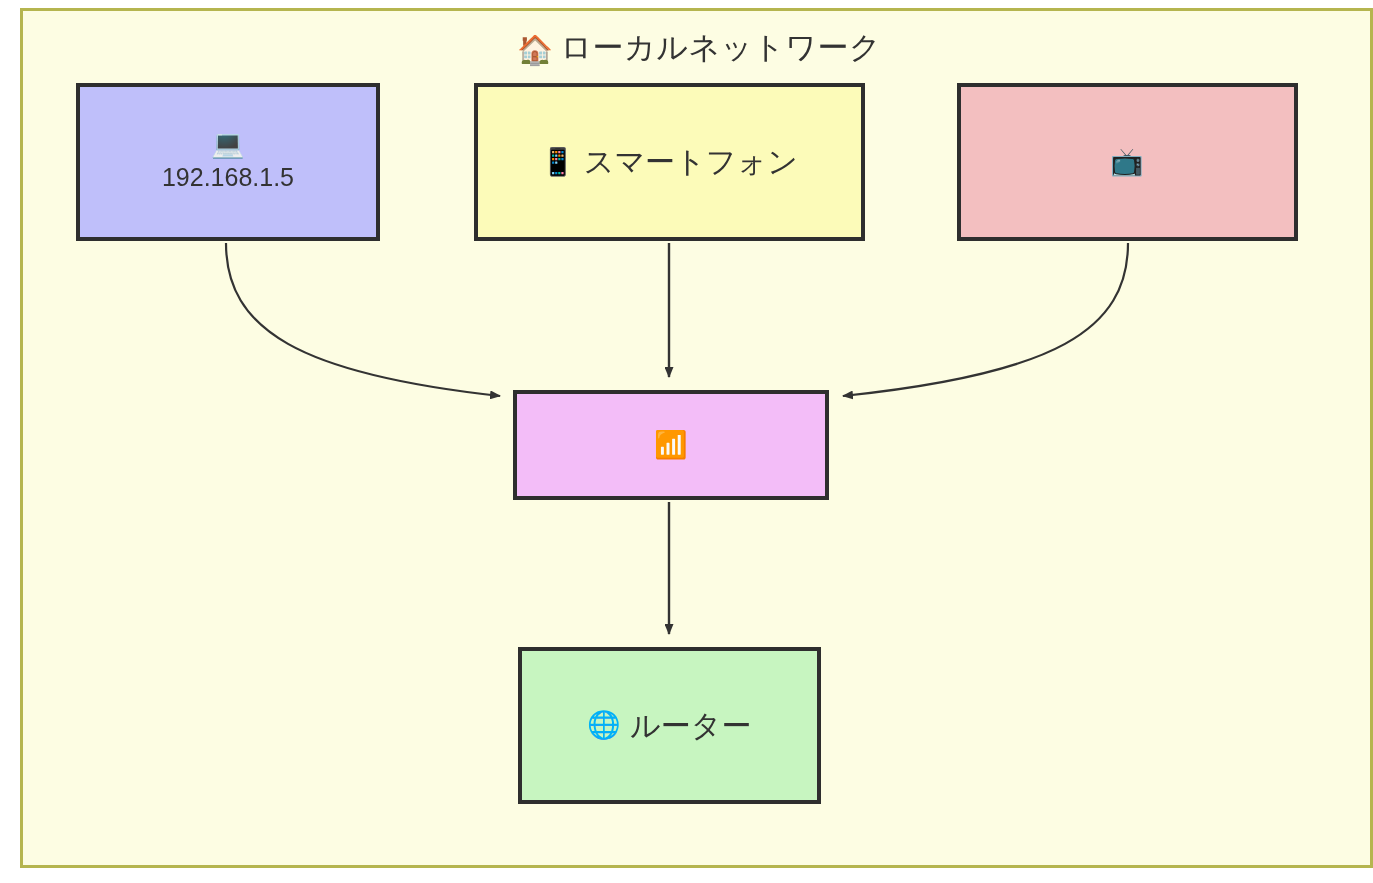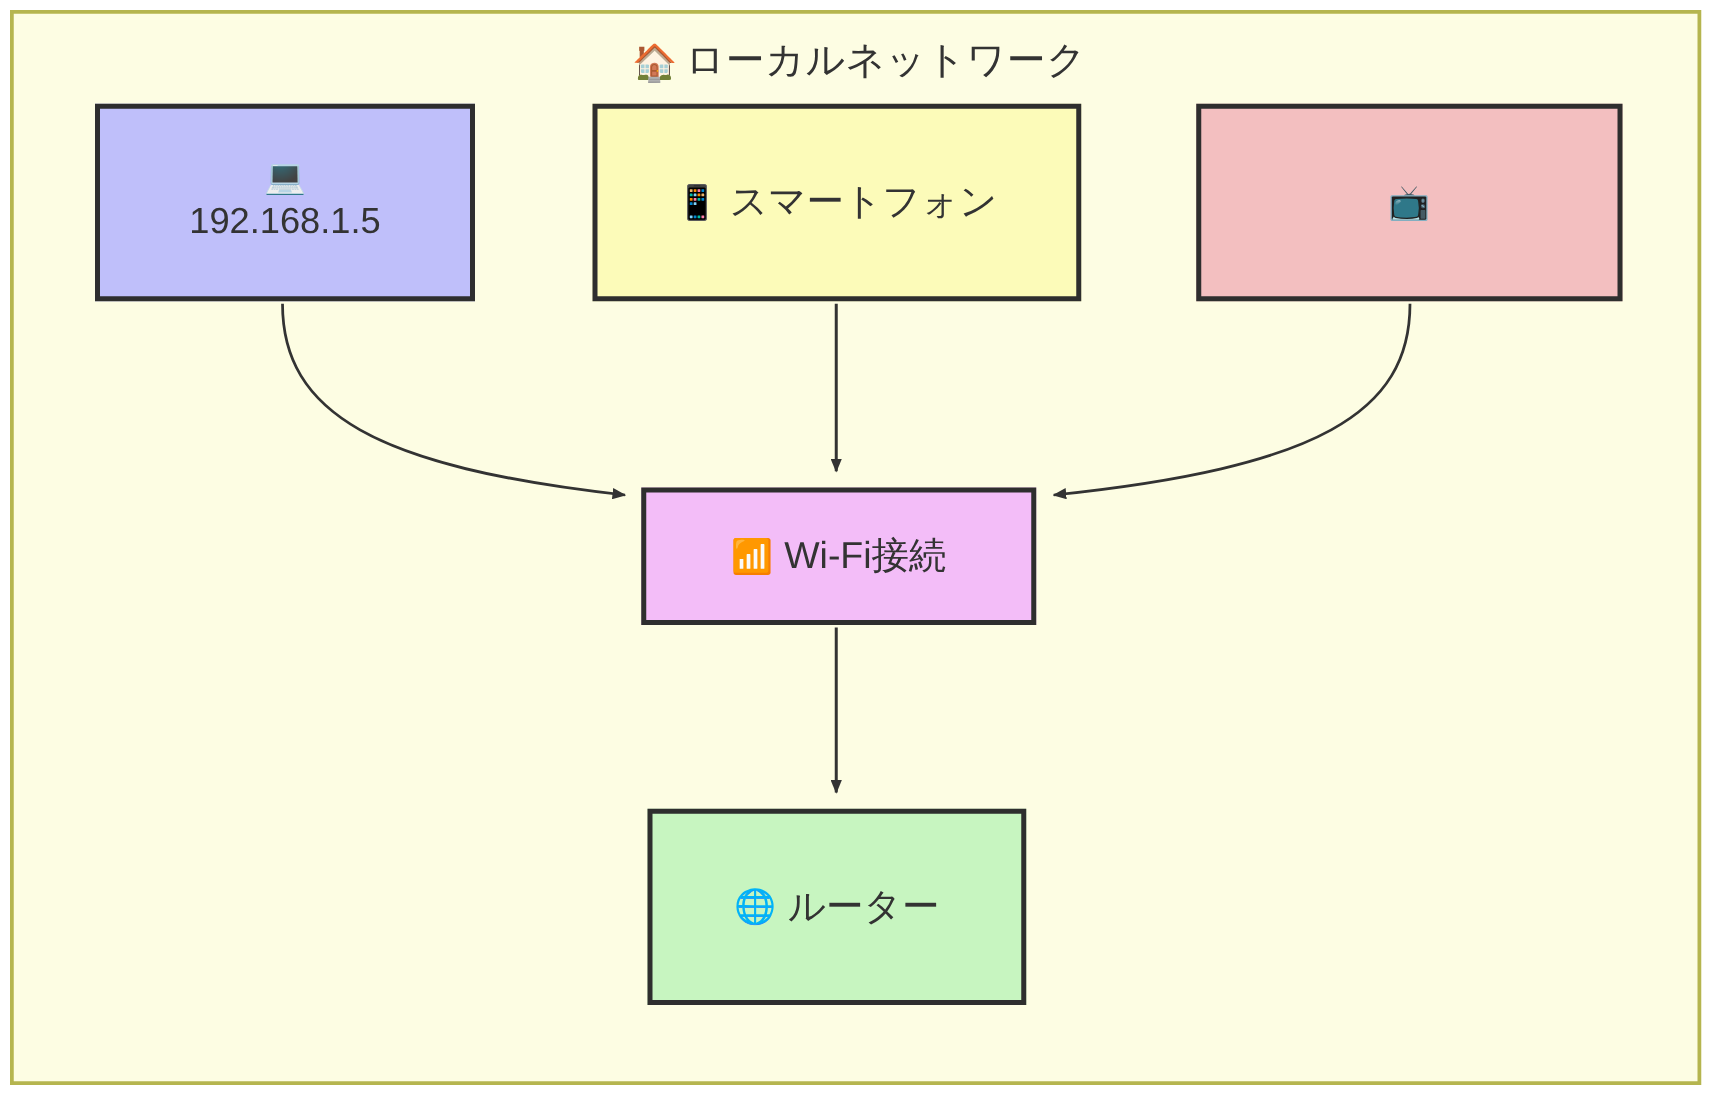--- a/index.html
+++ b/index.html
@@ -15,21 +15,21 @@
   }
   #diagram-root {
     position: absolute;
     left: 0;
     top: 0;
     width: 1373px;
     height: 883px;
   }
   .frame {
     position: absolute;
-    left: 8px;
+    left: 20px;
     top: 8px;
     width: 1353px;
     height: 860px;
     box-sizing: border-box;
     background: #fdfde3;
     border: 3px solid #b5b54f;
     font-family: Liberation Serif, serif;
   }
   .cluster-title {
     position: absolute;
@@ -73,21 +73,21 @@
     display: flex;
     align-items: center;
     justify-content: center;
     gap: 9px;
   }
   .node .row-label .emoji {
     font-size: 27px;
     line-height: 1;
   }
   .node .row-ip {
-    font-size: 29px;
+    font-size: 25px;
     white-space: nowrap;
     margin-top: 3px;
   }
   #node-pc   { left: 76px;  top: 83px;  width: 304px; height: 158px; background: #bfbffa; }
   #node-phone{ left: 474px; top: 83px;  width: 391px; height: 158px; background: #fcfbb9; }
   #node-tv   { left: 957px; top: 83px;  width: 341px; height: 158px; background: #f3bfc0; }
   #node-wifi { left: 513px; top: 390px; width: 316px; height: 110px; background: #f3bdf8; }
   #node-router{left: 518px; top: 647px; width: 303px; height: 157px; background: #c7f5c0; }
 </style>
 </head>
@@ -129,21 +129,20 @@
 
   <div class="node" id="node-tv">
     <div class="row-label">
       <span class="emoji">📺</span>
     </div>
   </div>
 
   <div class="node" id="node-wifi">
     <div class="row-label">
       <span class="emoji">📶</span>
-      <span>Wi-Fi接続</span>
     </div>
   </div>
 
   <div class="node" id="node-router">
     <div class="row-label">
       <span class="emoji">🌐</span>
       <span>ルーター</span>
     </div>
   </div>
 

